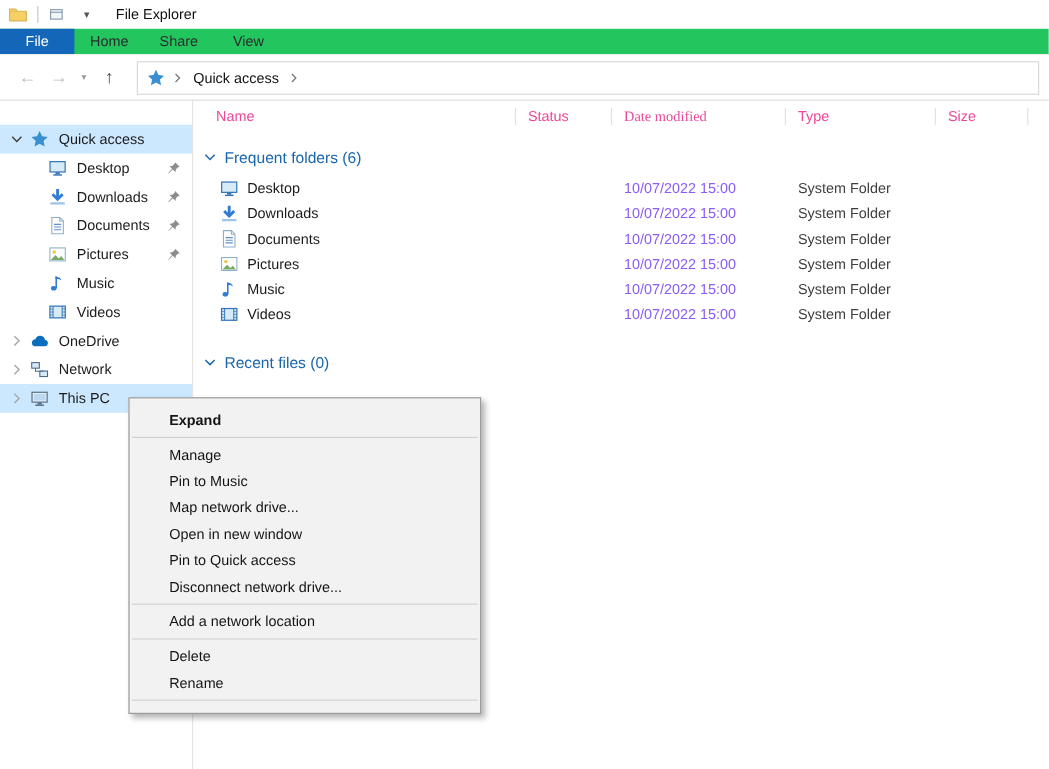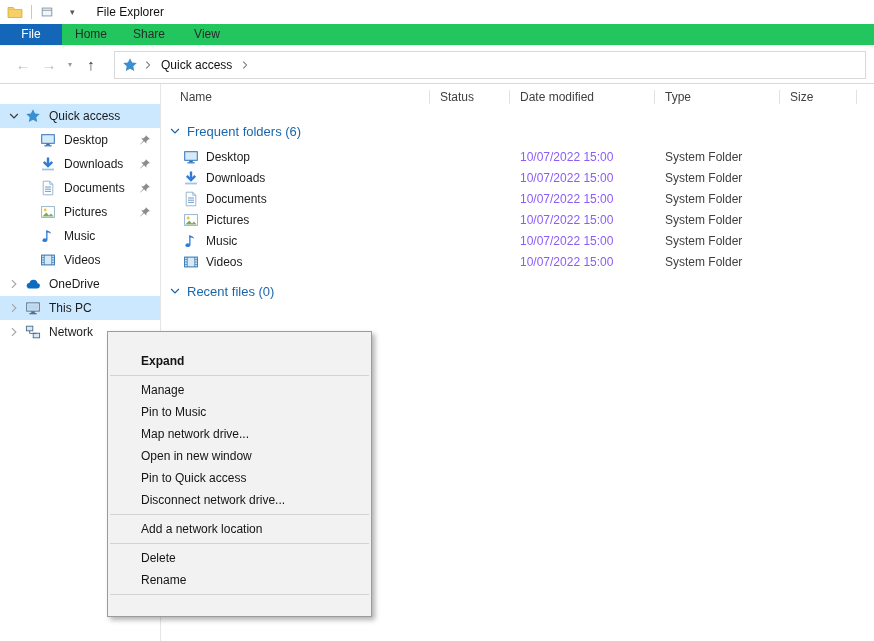--- a/index.html
+++ b/index.html
@@ -48,45 +48,45 @@
   .side-item.expanded .chev { color: #3c3c3c; }
   .side-item .ic { margin-left: 4px; }
   .side-item .lbl { margin-left: 8px; white-space: nowrap; }
   .side-item.lvl1 { padding-left: 36px; }
   .side-item.selected { background: var(--selection, #cce8ff); }
   .side-item.gap { margin-top: 0; text-align: right; }
   .pin { position: absolute; right: 9px; width: 12px; height: 12px; color: #8c8c8c; }
 
   
   .content { position: absolute; left: 162px; top: 84px; right: 0; bottom: 0; background: #fff; }
-  .colheaders { display: flex; height: 26px; align-items: center; color: #404040; }
+  .colheaders { display: flex; height: 26px; align-items: center; color: #ec4899; }
   .hcell { position: relative; height: 26px; line-height: 26px; padding-left: 10px; cursor: default; }
   .hcell::after { content: ""; position: absolute; right: 0; top: 6px; height: 14px;
     width: 1px; background: #e2e2e2; }
   .h-name { width: 268px; padding-left: 18px; }
   .h-status { width: 80px; }
-  .h-date { width: 145px; }
+  .h-date { width: 145px; font-family: Liberation Serif, serif; }
   .h-type { width: 125px; }
   .h-size { width: 77px; }
 
   .group { display: flex; align-items: center; gap: 5px; color: var(--groupblue, #1a66ac);
     font-size: 13px; height: 22px; margin: 10px 0 4px 6px; text-align: center; }
   .group .chev { width: 14px; height: 14px; flex: 0 0 14px; }
-  .group.g2 { margin-top: 8px; }
+  .group.g2 { margin-top: 19px; }
 
   .row { display: flex; align-items: center; height: 21px; }
   .c-name { width: 268px; display: flex; align-items: center; gap: 7px; padding-left: 21px; }
   .c-status { width: 80px; }
   .c-date { width: 145px; padding-left: 10px; color: #8b5cf6; }
   .c-type { width: 125px; padding-left: 10px; color: #3f3f3f; }
 
   
-  .ctx { position: absolute; left: 107px; top: 331px; width: 265px;
+  .ctx { position: absolute; left: 107px; top: 331px; width: 294px;
     background: var(--menubg, #f2f2f2); border: 1px solid #9b9b9b;
-    box-shadow: 3px 3px 5px rgba(0,0,0,0.30); padding: 18px 0; z-index: 10; }
+    box-shadow: 3px 3px 5px rgba(0,0,0,0.30); padding: 7px 0; z-index: 10; }
   .mi { height: 22px; line-height: 22px; padding-left: 33px; color: #141414;
     white-space: nowrap; cursor: default; }
   .mi.default { font-weight: bold; }
   .msep { border-top: 1px solid #d2d2d2; margin: 3px 2px; }
 </style>
 </head>
 <body>
 
 <svg width="0" height="0" style="position:absolute" aria-hidden="true">
   <defs>
@@ -264,38 +264,38 @@
   <div class="side-item gap">
     <svg class="chev">
         <use href="#i-chev-r"></use>
       </svg>
     <svg class="ic">
         <use href="#i-cloud"></use>
       </svg>
     <span class="lbl">OneDrive</span>
   </div>
 
+  <div class="side-item gap">
+    <svg class="chev">
+        <use href="#i-chev-r"></use>
+      </svg>
+    <svg class="ic">
+        <use href="#i-network"></use>
+      </svg>
+    <span class="lbl">Network</span>
+  </div>
+
   <div class="side-item gap selected">
     <svg class="chev">
         <use href="#i-chev-r"></use>
       </svg>
     <svg class="ic">
         <use href="#i-pc"></use>
       </svg>
     <span class="lbl">This PC</span>
-  </div>
-
-  <div class="side-item gap">
-    <svg class="chev">
-        <use href="#i-chev-r"></use>
-      </svg>
-    <svg class="ic">
-        <use href="#i-network"></use>
-      </svg>
-    <span class="lbl">Network</span>
   </div>
 
 </div>
 
 <div class="content">
 
   <div class="colheaders">
     <div class="hcell h-name">Name</div>
     <div class="hcell h-status">Status</div>
     <div class="hcell h-date">Date modified</div>

